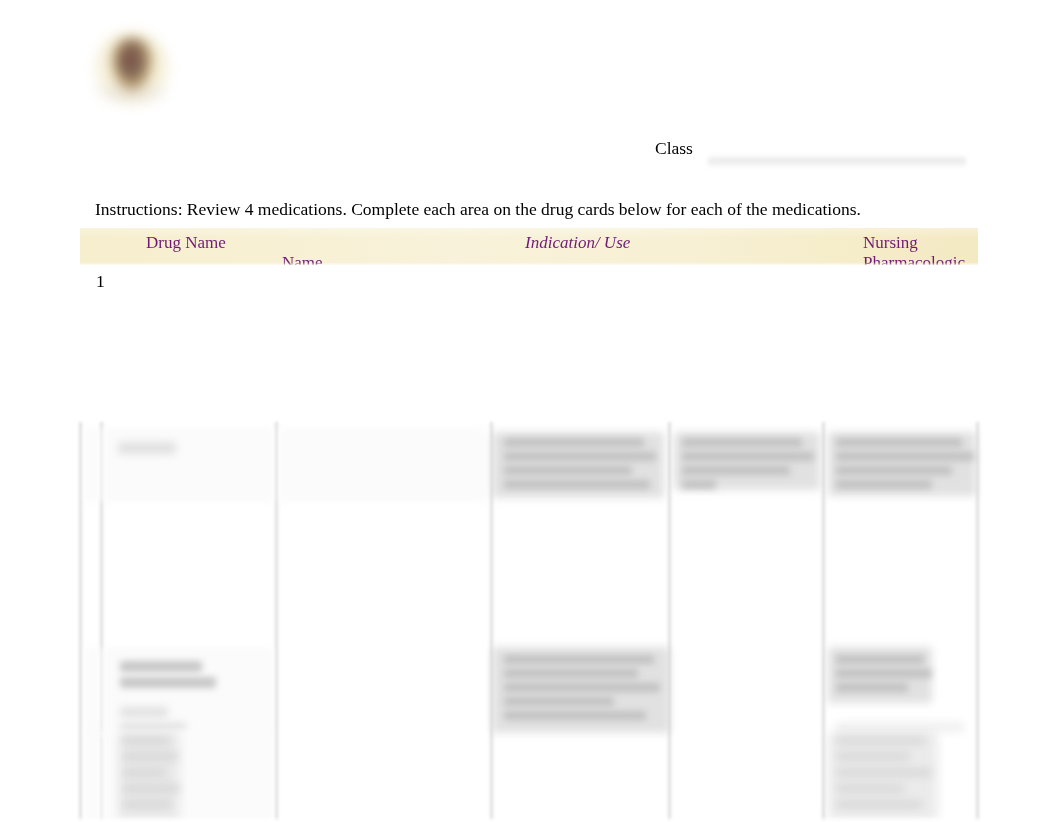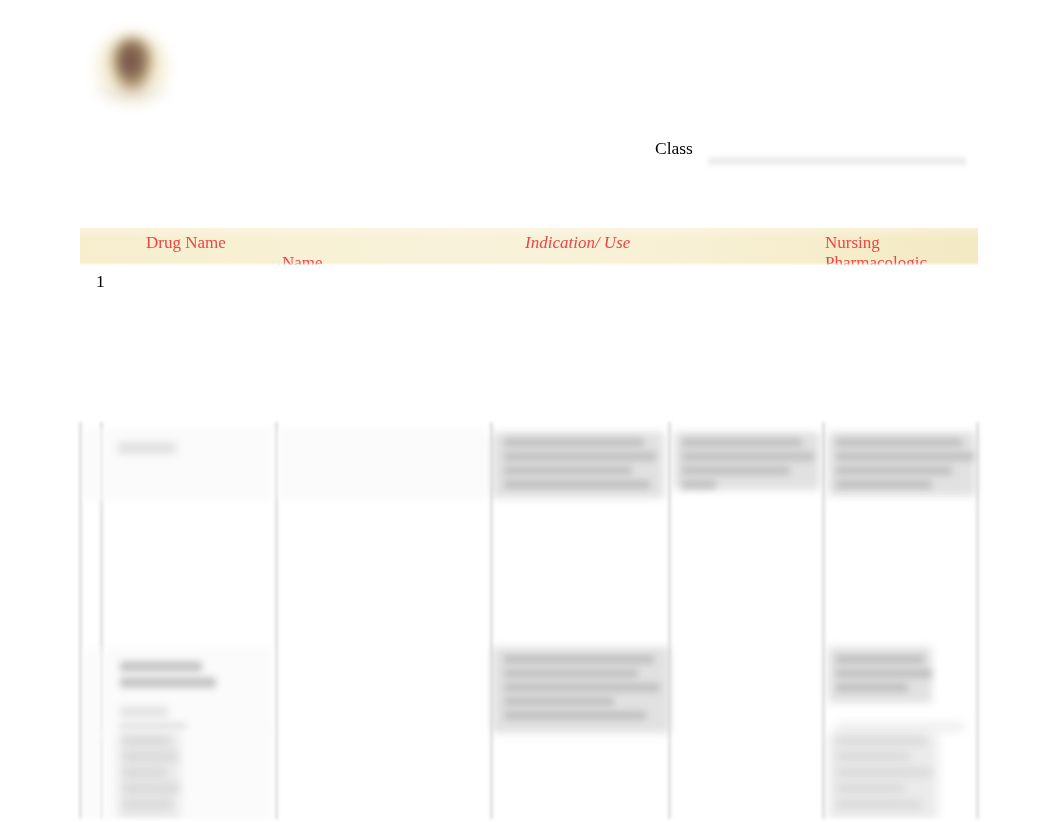--- a/index.html
+++ b/index.html
@@ -139,28 +139,28 @@
         rgba(255,255,255,0) 70%,
         rgba(255,255,255,.18) 100%);
     pointer-events: none;
   }
 
   .hcell {
     position: absolute;
     top: 5px;
     font-size: 17px;
     line-height: 20px;
-    color: #ef4444;
+    color: #701a75;
     z-index: 2;
   }
   .hcell-1 { left: 66px;  width: 120px; }
   .hcell-2 { left: 202px; width: 200px; }
   .hcell-3 { left: 445px; width: 150px; font-style: italic; }
   .hcell-4 { left: 592px; width: 180px; }
-  .hcell-5 { left: 745px; width: 135px; }
+  .hcell-5 { left: 783px; width: 135px; }
 
   
   .header-occluder {
     position: absolute;
     left: -14px; top: 37px;
     width: 930px; height: 20px;
     background: #ffffff;
     z-index: 3;
     box-shadow: 0 -1px 2px rgba(255,255,255,.9);
   }
@@ -221,20 +221,21 @@
     <div class="logo-glow"></div>
     <div class="logo-base"></div>
     <div class="logo-shield"></div>
     <div class="logo-core"></div>
   </div>
 
 
   <div class="name-label">Class</div>
   <div class="name-rule"></div>
 
+  <div class="instructions">Instructions: Review 4 medications.  Complete each area on the drug cards below for each of the medications.</div>
 
   <div class="table">
 
     <div class="vrule" style="left:-1px;  top:194px; height:400px;"></div>
     <div class="vrule" style="left:20px;  top:194px; height:400px;"></div>
     <div class="vrule" style="left:195px; top:194px; height:400px;"></div>
     <div class="vrule" style="left:410px; top:194px; height:400px;"></div>
     <div class="vrule" style="left:588px; top:194px; height:400px;"></div>
     <div class="vrule" style="left:742px; top:194px; height:400px;"></div>
     <div class="vrule" style="left:896px; top:194px; height:400px;"></div>

